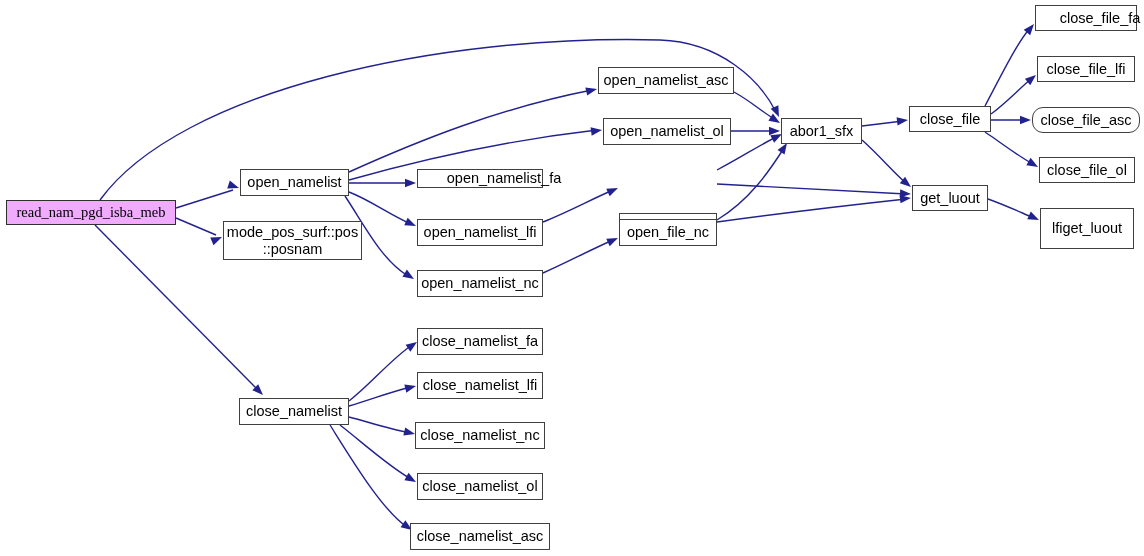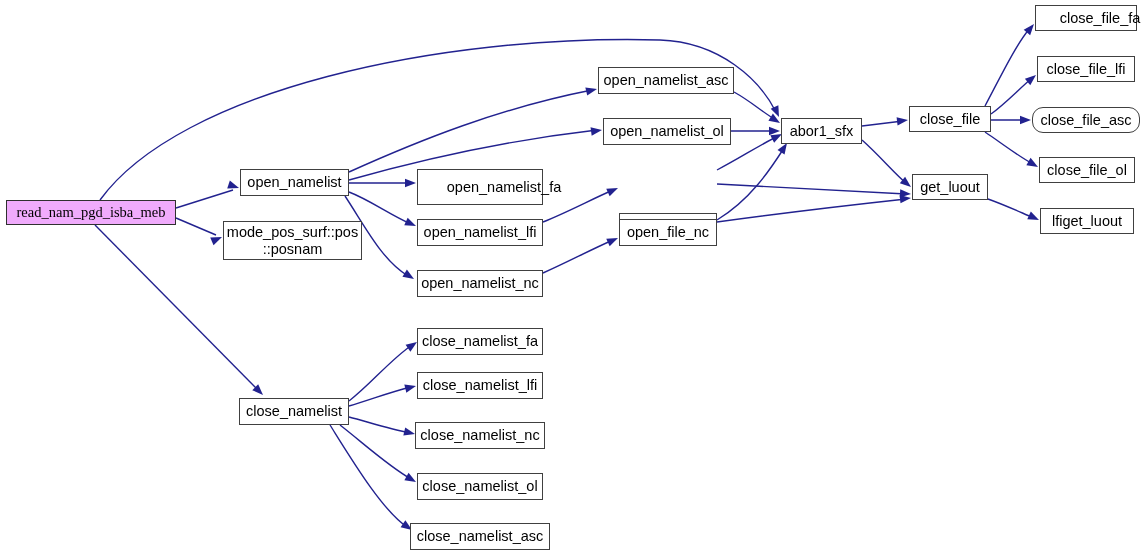--- a/index.html
+++ b/index.html
@@ -154,31 +154,31 @@
         <polygon points="0,-4.2 11,0 0,4.2" fill="#22228f" transform="translate(401,530) rotate(35,11,0)"></polygon>
       </g>
     </svg>
 <div class="node hl" style="left: 6px; top: 200px; width: 170px; height: 25px;">read_nam_pgd_isba_meb</div>
     <div class="node" style="left: 240px; top: 169px; width: 109px; height: 27px;">open_namelist</div>
     <div class="node" style="left: 223px; top: 221px; width: 139px; height: 39px;">mode_pos_surf::pos
 ::posnam</div>
     <div class="node" style="left: 239px; top: 398px; width: 110px; height: 27px;">close_namelist</div>
     <div class="node" style="left: 598px; top: 67px; width: 136px; height: 27px;">open_namelist_asc</div>
     <div class="node" style="left: 603px; top: 118px; width: 128px; height: 27px;">open_namelist_ol</div>
-    <div class="node" style="left: 417px; top: 169px; width: 126px; height: 36px; padding-left: 48px;">open_namelist_fa</div>
+    <div class="node" style="left: 417px; top: 169px; width: 126px; height: 19px; padding-left: 48px;">open_namelist_fa</div>
     <div class="node" style="left: 417px; top: 219px; width: 126px; height: 27px;">open_namelist_lfi</div>
     <div class="node" style="left: 417px; top: 270px; width: 126px; height: 27px;">open_namelist_nc</div>
     <div class="node" style="left: 619px; top: 169px; width: 98px; height: 27px; margin-top: 44px;">open_file_lfi</div>
     <div class="node" style="left: 619px; top: 219px; width: 98px; height: 27px;">open_file_nc</div>
     <div class="node" style="left: 417px; top: 321px; width: 126px; height: 27px; margin-top: 7px;">close_namelist_fa</div>
     <div class="node" style="left: 417px; top: 372px; width: 126px; height: 27px;">close_namelist_lfi</div>
     <div class="node" style="left: 415px; top: 422px; width: 130px; height: 27px;">close_namelist_nc</div>
     <div class="node" style="left: 410px; top: 523px; width: 140px; height: 27px;">close_namelist_asc</div>
     <div class="node" style="left: 417px; top: 473px; width: 126px; height: 27px;">close_namelist_ol</div>
     <div class="node" style="left: 781px; top: 118px; width: 81px; height: 26px;">abor1_sfx</div>
     <div class="node" style="left: 909px; top: 106px; width: 82px; height: 26px; text-align: right;">close_file</div>
-    <div class="node" style="left: 912px; top: 174px; width: 76px; height: 26px;">get_luout</div>
+    <div class="node" style="left: 912px; top: 185px; width: 76px; height: 26px;">get_luout</div>
     <div class="node" style="left: 1035px; top: 5px; width: 102px; height: 26px; padding-left: 28px;">close_file_fa</div>
     <div class="node" style="left: 1037px; top: 56px; width: 98px; height: 26px;">close_file_lfi</div>
     <div class="node" style="left: 1032px; top: 107px; width: 108px; height: 26px; border-radius: 11px;">close_file_asc</div>
     <div class="node" style="left: 1039px; top: 157px; width: 96px; height: 26px;">close_file_ol</div>
-    <div class="node" style="left: 1040px; top: 208px; width: 94px; height: 26px;">lfiget_luout</div>
+    <div class="node" style="left: 1040px; top: 208px; width: 94px; height: 41px;">lfiget_luout</div>
   </div>
 
 </body></html>

